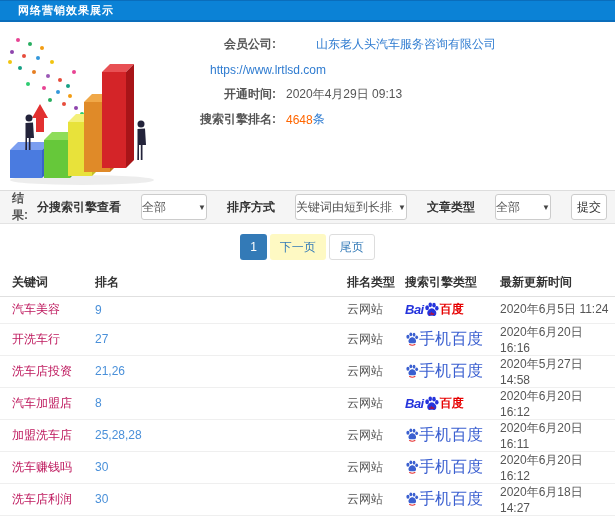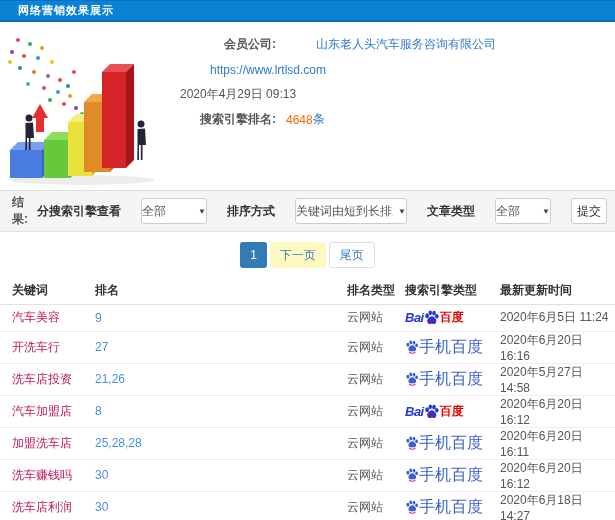--- a/index.html
+++ b/index.html
@@ -17,21 +17,21 @@
   .info-list { position:absolute; left:170px; top:10px; }
   .info-row { display:flex; align-items:center; height:25px; }
   .info-label { width:78px; text-align:right; font-weight:bold; color:#555;margin-left:28px; }
   .info-value { margin-left:10px; }
   .v-link { color:var(--link-blue); cursor:pointer;margin-left:40px; }
   .v-plain { color:#555; }
   .v-orange { color:var(--highlight-orange); }
   .v-suffix { color:var(--link-blue); }
 
   
-  .filterbar { height:42px; background:#f5f5f5; border-top:1px solid #ddd; border-bottom:1px solid #e3e3e3;
+  .filterbar { height:34px; background:#f5f5f5; border-top:1px solid #ddd; border-bottom:1px solid #e3e3e3;
     display:flex; align-items:center; padding:0 8px 0 12px; }
   .result-label { font-weight:bold; color:#555; }
   .filter-controls { margin-left:auto; display:flex; align-items:center; gap:20px; }
   .filter-lab { font-weight:bold; color:#333; white-space:nowrap; }
   .fake-select { height:26px; background:#fff; border:1px solid #ccc; border-radius:3px;
     display:flex; align-items:center; padding:0 0; color:#555; cursor:pointer; }
   .fake-select .sel-text { flex:1; white-space:nowrap; overflow:hidden; }
   .fake-select .caret { font-size:8px; color:#444; margin-left:5px; }
   .w1 { width:66px; } .w2 { width:112px; } .w3 { width:56px; }
   .submit-btn { height:26px; width:36px; background:#fff; border:1px solid #ccc; border-radius:3px;
@@ -142,20 +142,21 @@
 
   <div class="info-list">
     <div class="info-row">
       <span class="info-label">会员公司:</span>
       <span class="info-value v-link">山东老人头汽车服务咨询有限公司</span>
     </div>
     <div class="info-row">
       <span class="info-value v-link">https://www.lrtlsd.com</span>
     </div>
     <div class="info-row">
+      <span class="info-label">开通时间:</span>
       <span class="info-value v-plain">2020年4月29日 09:13</span>
     </div>
     <div class="info-row">
       <span class="info-label">搜索引擎排名:</span>
       <span class="info-value v-orange">4648</span>
       <span class="v-suffix">条</span>
     </div>
   </div>
 </div>
 

